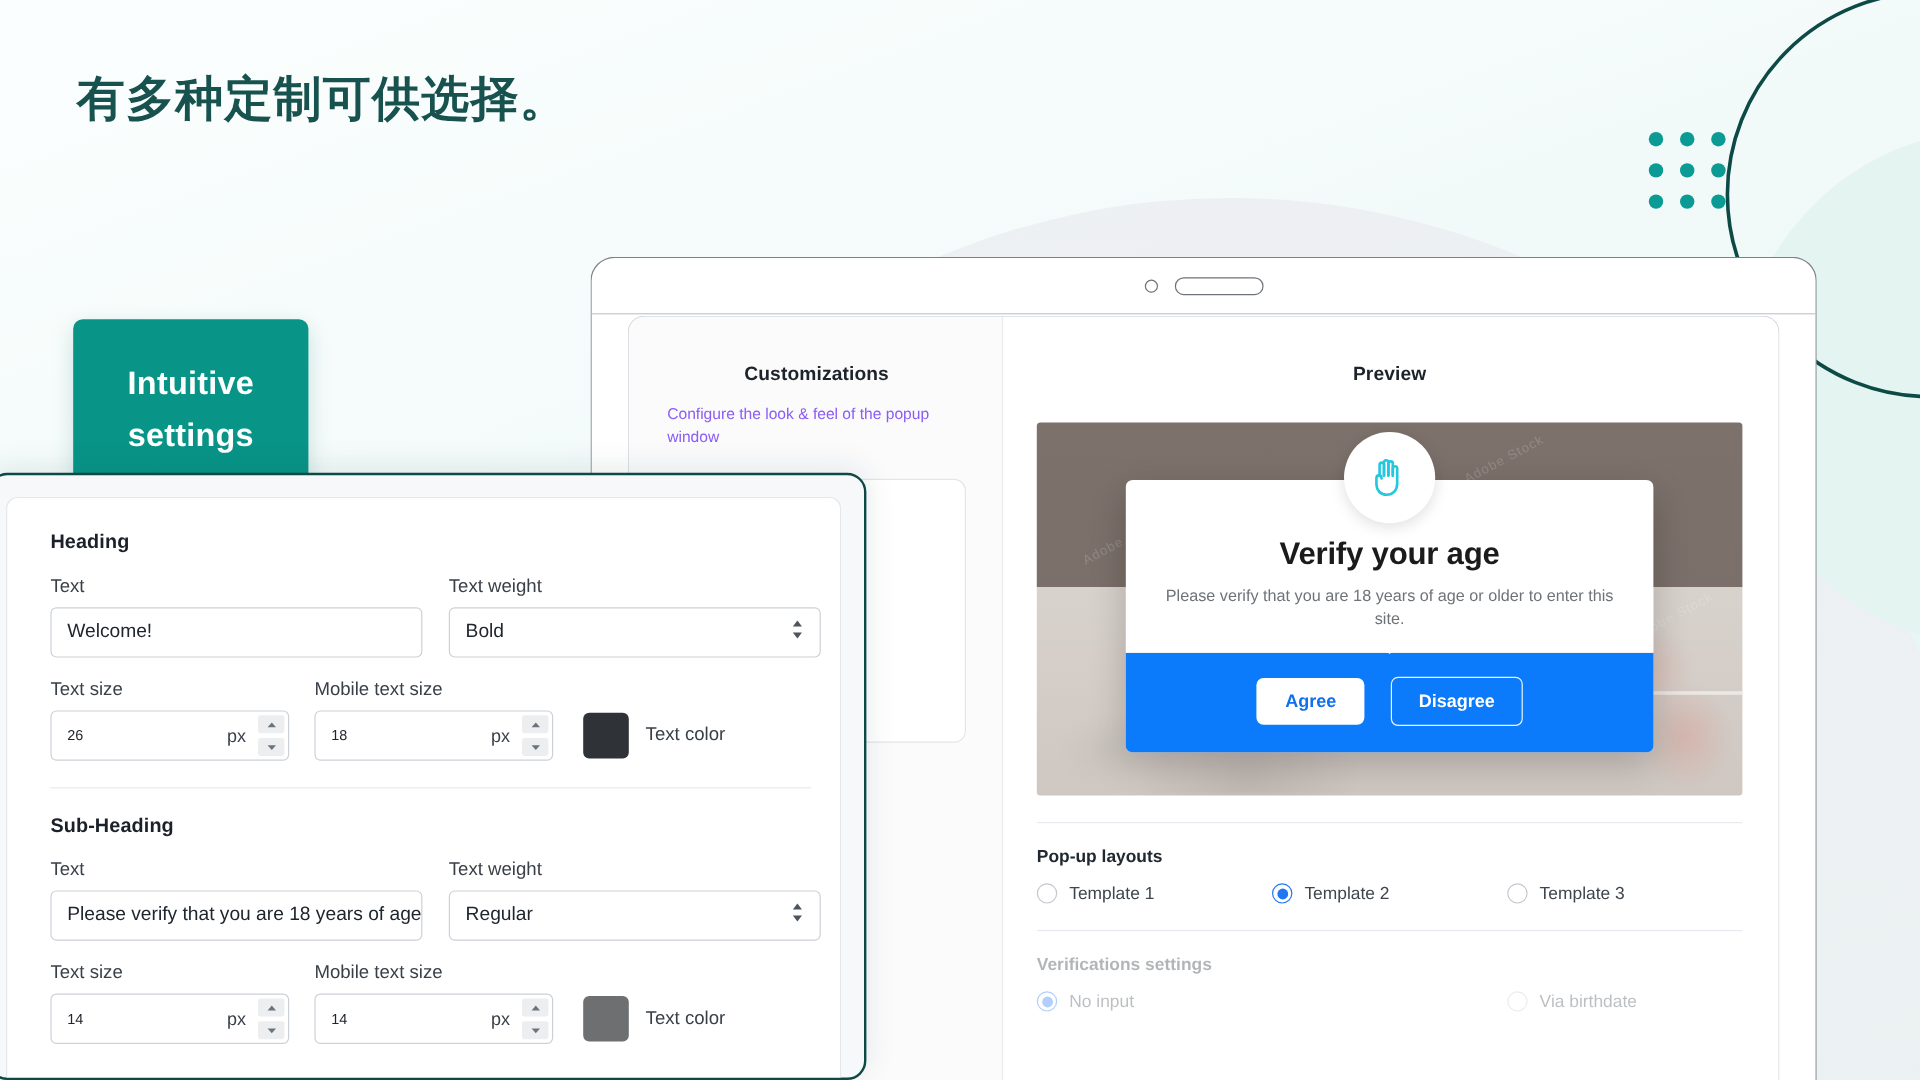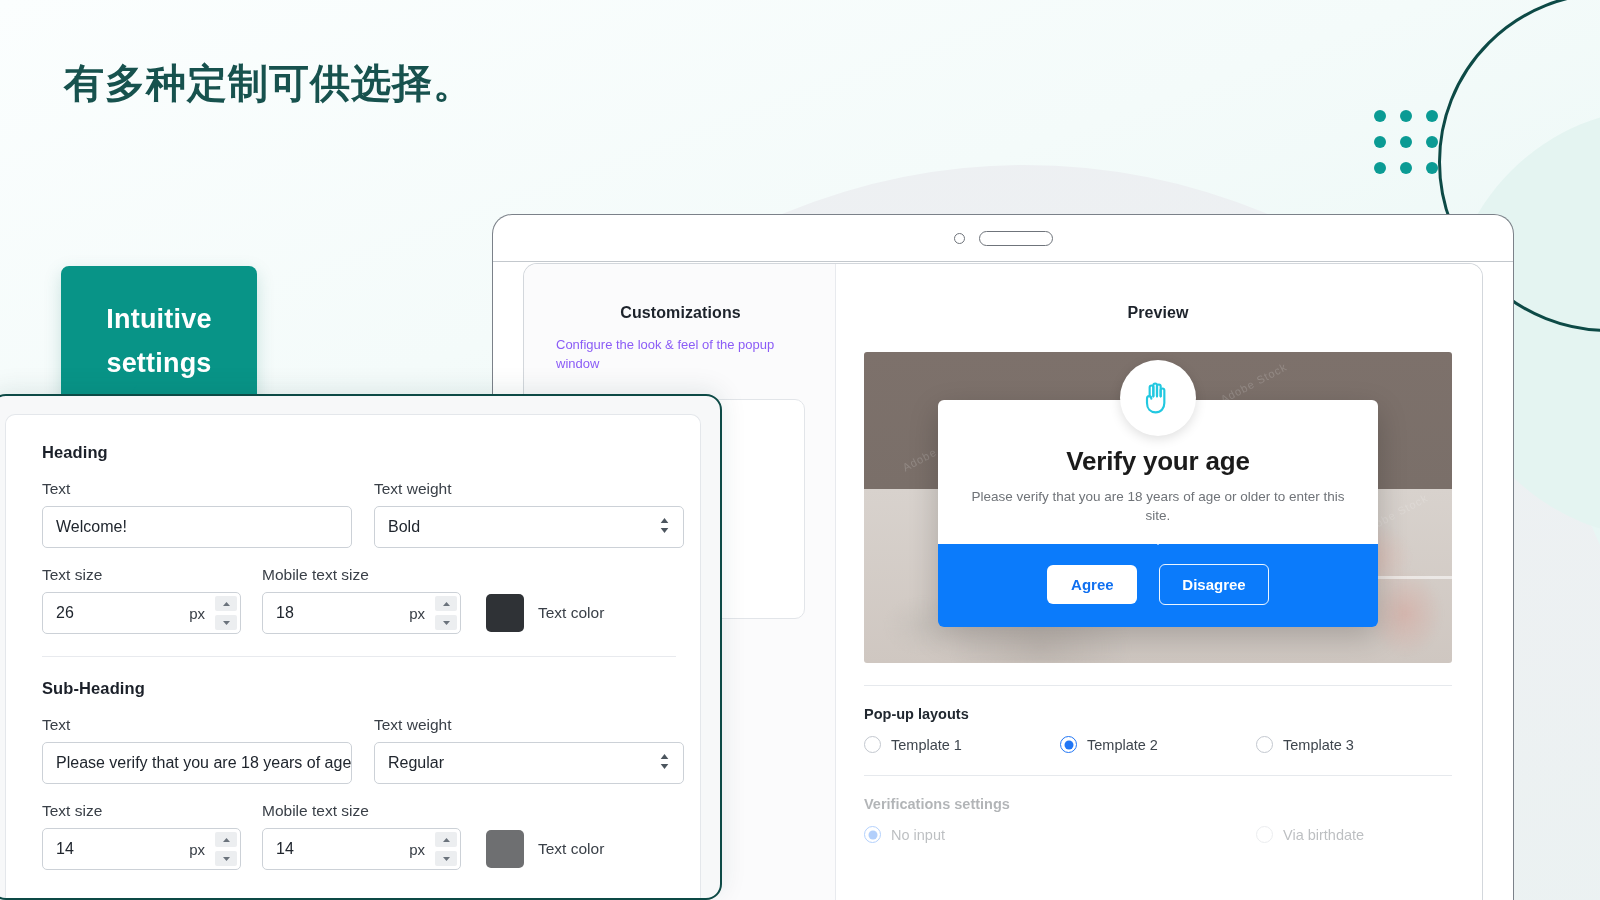--- a/index.html
+++ b/index.html
@@ -397,21 +397,21 @@
   .num-wrap {
     width: 199px; height: 42px;
     border: 1px solid #ccd1d7;
     border-radius: 5px;
     background: #fff;
     display: flex;
     align-items: center;
     padding: 0 0 0 13px;
     position: relative;
   }
-  .num-val { font-size: 16px; color: #20262e; flex: 1; }
+  .num-val { font-size: 12px; color: #20262e; flex: 1; }
   .num-unit { font-size: 15px; color: #3a4048; padding-right: 10px; }
   .stepper {
     width: 22px;
     height: 34px;
     margin-right: 3px;
     display: flex;
     flex-direction: column;
     justify-content: center;
     gap: 4px;
   }

